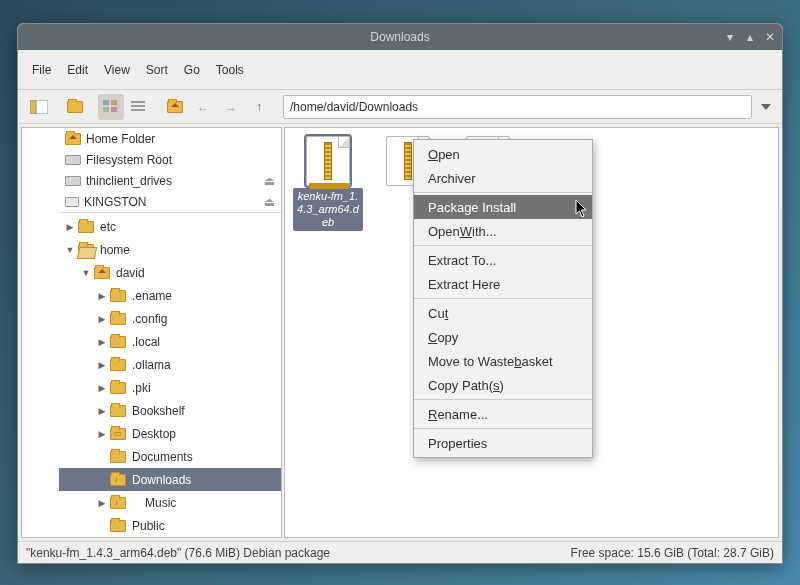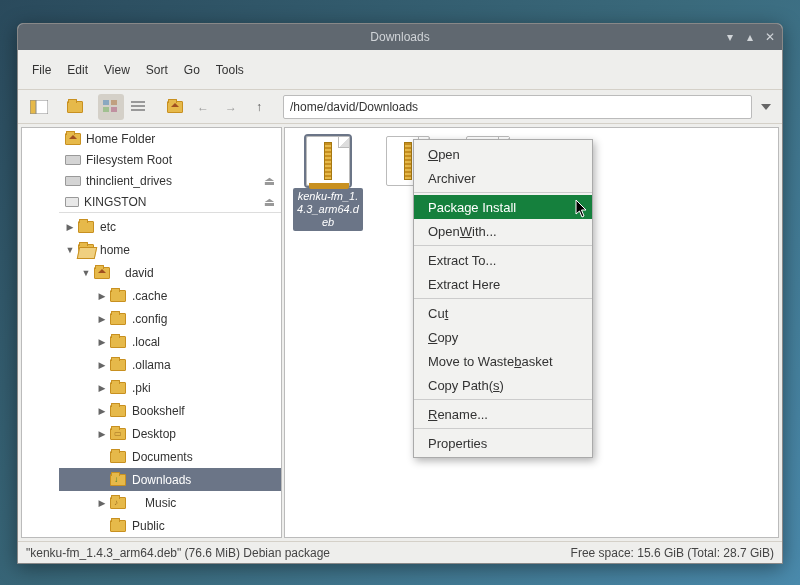--- a/index.html
+++ b/index.html
@@ -42,21 +42,21 @@
 .file-label { text-align: center; font-size: 11px; line-height: 13px; margin-top: 2px; padding: 2px; word-break: break-all; }
 .file-item.selected .file-label { background: #6B7587; color: #fff; border-radius: 2px; }
 .file-item.selected .file-icon { outline: 2px solid #6B7587; }
 .underbar { position:absolute; bottom:-4px; left:2px; width:40px; height:6px; background:#c89020; border-radius:0 0 2px 2px; }
 
 .statusbar { height: 22px; background: #EEEEEC; border-top: 1px solid #d4d0c8; display: flex; align-items: center; padding: 0 8px; font-size: 12px; color: #444; }
 .statusbar .right { margin-left: auto; }
 
 .context-menu { position: absolute; top: 139px; left: 413px; width: 180px; background: #F2F2F0; border: 1px solid #aaa; box-shadow: 2px 3px 8px rgba(0,0,0,0.3); z-index: 100; padding: 2px 0; }
 .ctx-item { height: 24px; display: flex; align-items: center; padding: 0 14px; cursor: pointer; font-size: 13px; color: #333; }
-.ctx-item.highlighted { background: #15803d; color: #fff; }
+.ctx-item.highlighted { background: #737373; color: #fff; }
 .ctx-sep { height: 1px; background: #ccc; margin: 2px 0; }
 .u { text-decoration: underline; }
 
 .cursor { position: absolute; top: 200px; left: 575px; z-index: 200; pointer-events:none; }
 .cursor svg { width: 14px; height: 18px; }
 .folder-ico { width:16px; height:12px; background:#e6b94a; border:1px solid #c89020; border-radius:1px; position:relative; }
 .folder-ico::before { content:""; position:absolute; top:-3px; left:0; width:7px; height:3px; background:#e6b94a; border:1px solid #c89020; border-bottom:none; border-radius:1px 1px 0 0; }
 .folder-open-ico::after { content:""; position:absolute; top:2px; left:-1px; width:16px; height:10px; background:#f0d080; border:1px solid #c89020; transform: skewX(-12deg); }
 .home-ico-inner { position:absolute; top:1px; left:3px; width:0; height:0; border-left:4px solid transparent; border-right:4px solid transparent; border-bottom:4px solid #a05020; }
 .drive-ico { width:16px; height:10px; background:#d4d4d4; border:1px solid #999; border-radius:1px; }
@@ -169,26 +169,26 @@
           <div class="tree-item indent-1">
             <span class="exp-tri">▼</span>
             <span class="folder-ico folder-open-ico"></span>
             <span style="margin-left:3px">home</span>
           </div>
           <div class="tree-item indent-2">
             <span class="exp-tri">▼</span>
             <span class="folder-ico">
               <span class="home-ico-inner"></span>
             </span>
-            <span style="margin-left:12px">david</span>
-          </div>
-          <div class="tree-item indent-3">
-            <span class="exp-tri">▶</span>
-            <span class="folder-ico"></span>
-            <span style="margin-left:3px">.cache</span>
+            <span style="margin-left:3px">david</span>
+          </div>
+          <div class="tree-item indent-3">
+            <span class="exp-tri">▶</span>
+            <span class="folder-ico"></span>
+            <span style="margin-left:3px">.ename</span>
           </div>
           <div class="tree-item indent-3">
             <span class="exp-tri">▶</span>
             <span class="folder-ico"></span>
             <span style="margin-left:3px">.config</span>
           </div>
           <div class="tree-item indent-3">
             <span class="exp-tri">▶</span>
             <span class="folder-ico"></span>
             <span style="margin-left:3px">.local</span>

